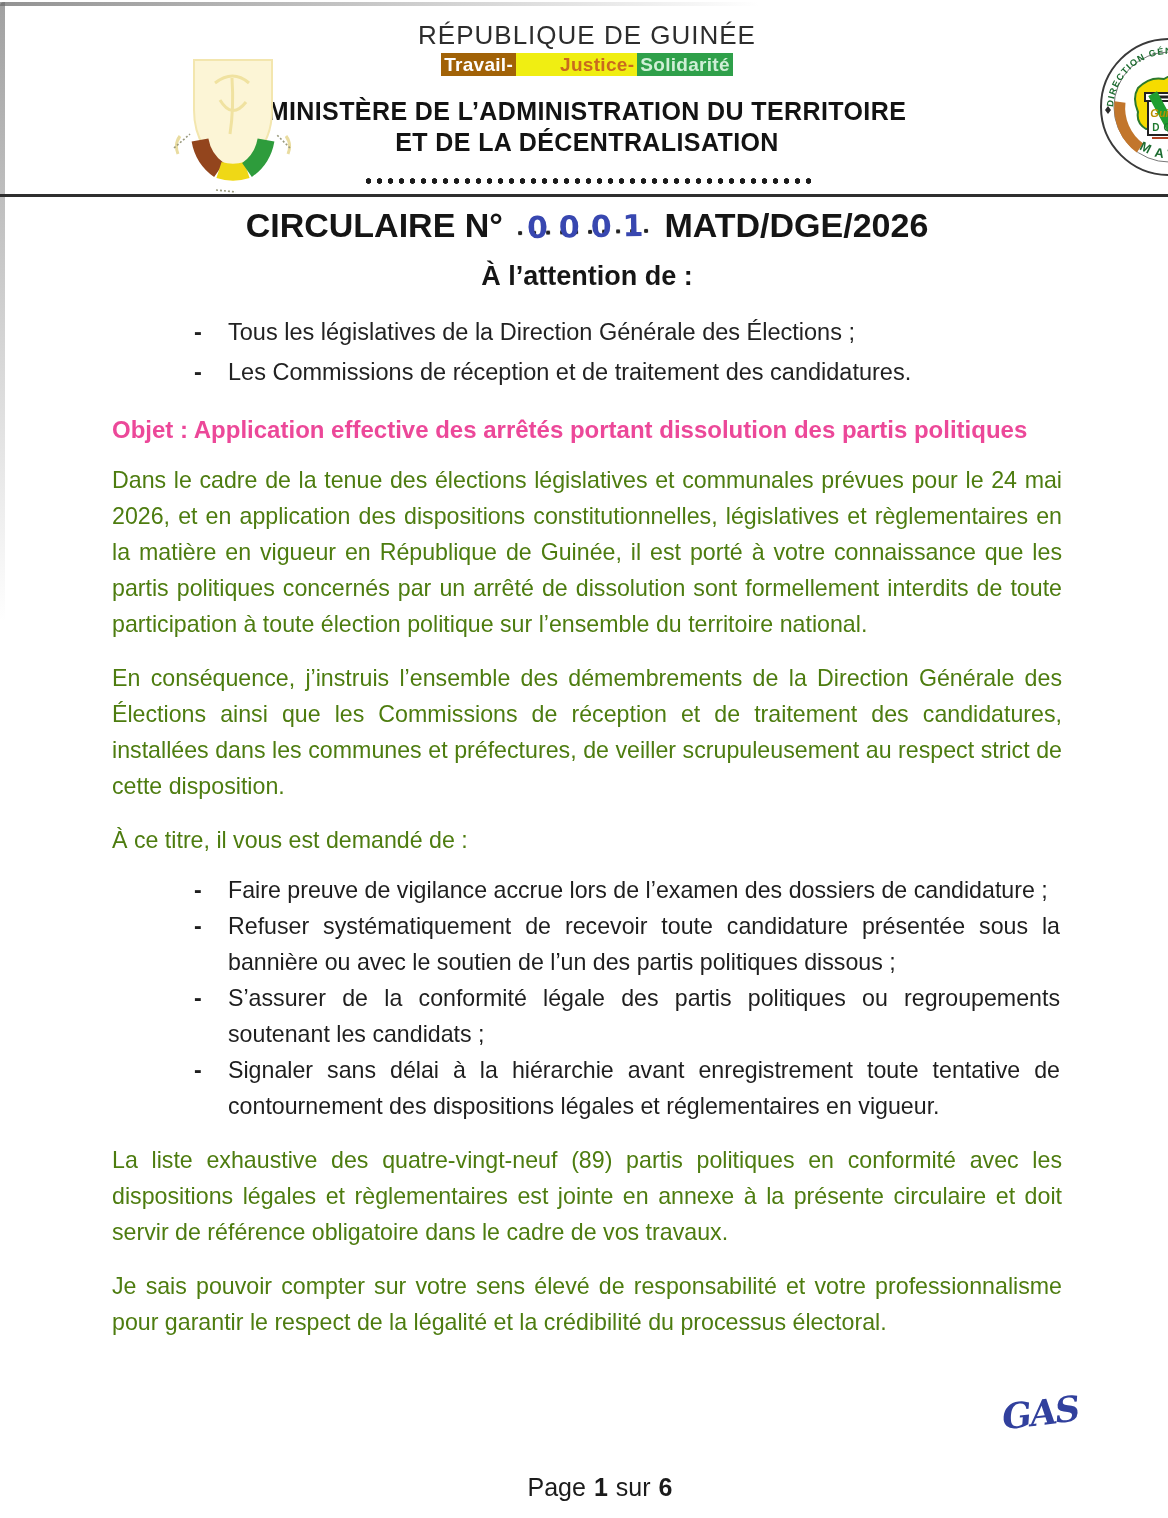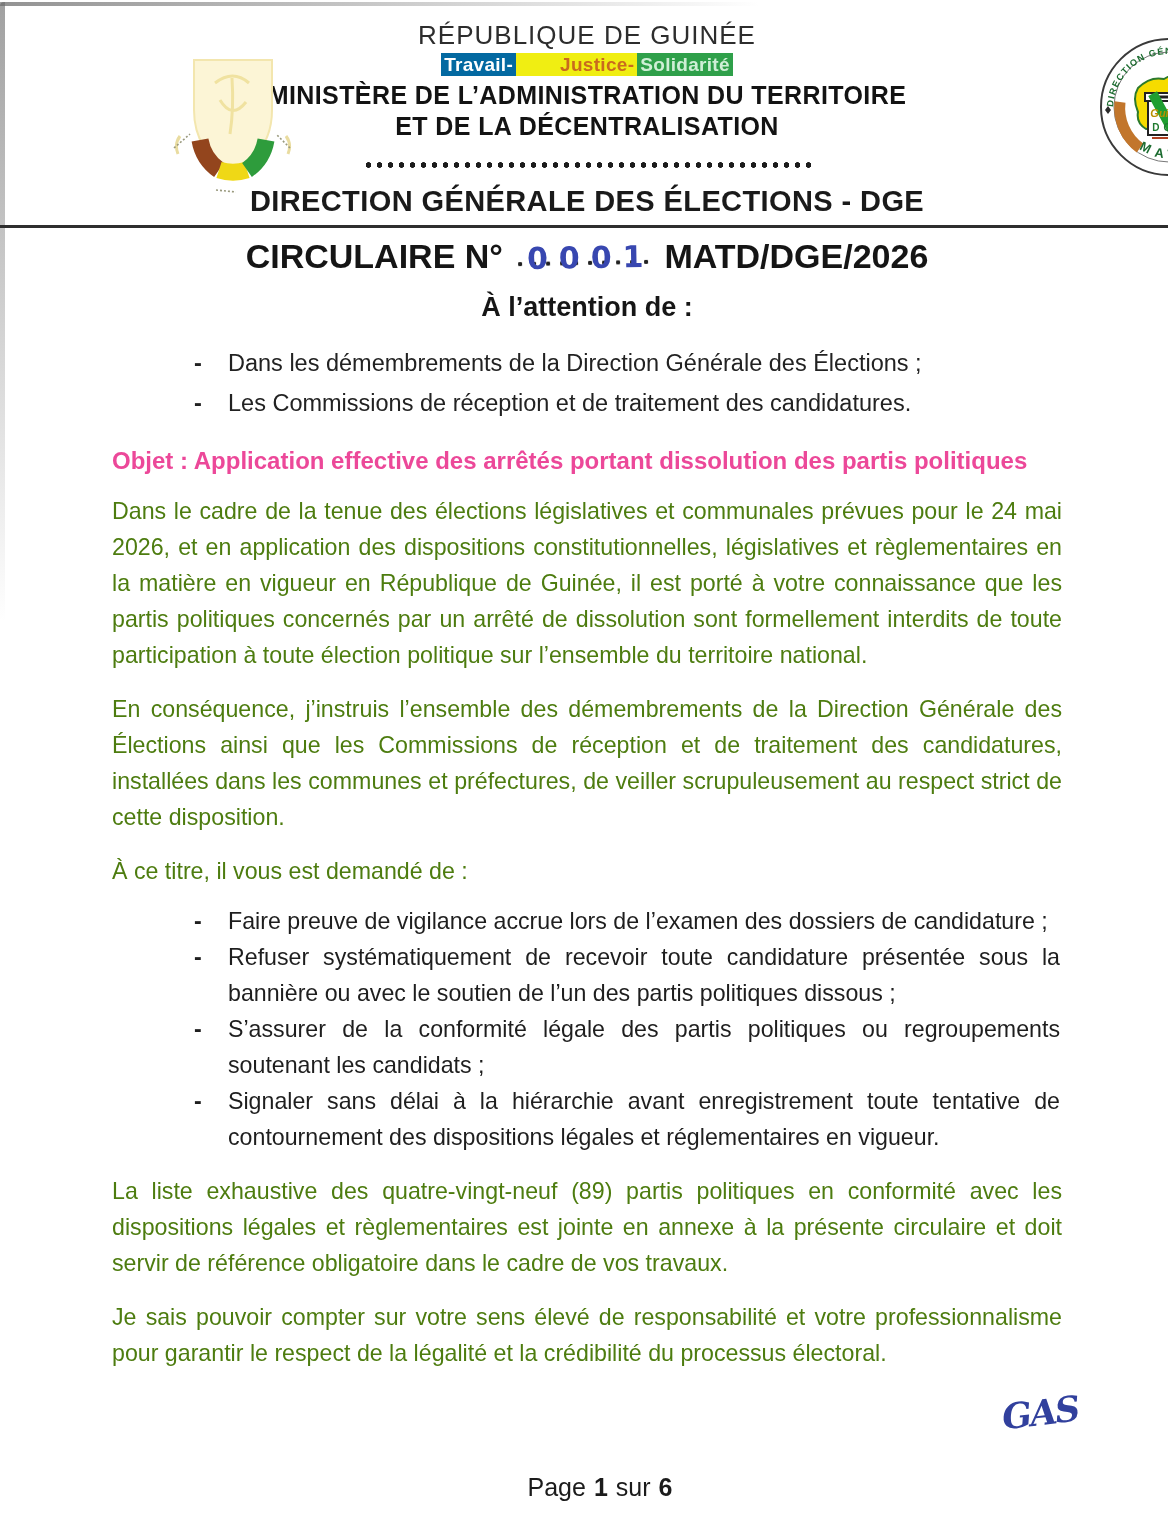--- a/index.html
+++ b/index.html
@@ -18,25 +18,25 @@
 
   .content { padding:0 106px 0 112px; }
 
   
   .hdr { position:relative; padding-top:20px; text-align:center; }
   .coat-logo { position:absolute; left:48px; top:48px; width:145px; height:152px; }
   .dge-logo  { position:absolute; left:986px; top:36px; width:142px; height:142px; }
   .republic { font-size:26px; letter-spacing:1px; color:#2d2d2d; }
   .motto { margin-top:3px; font-size:19px; font-weight:700; letter-spacing:.3px; }
   .motto span { padding:1px 3px; }
-  .motto .m0 { background:#0369a1; color:#ffffff; }
+  .motto .m0 { background:#a16207; color:#ffffff; }
   .motto .m1 { background:#F0EE12; color:#C96A1E;padding-left:44px; }
   .motto .m2 { background:#2FA04A; color:#CFEFD6; }
   .ministry { font-size:25px; font-weight:700; color:#131313; line-height:1.25; letter-spacing:.4px; margin-top:0; }
-  .ministry.first { margin-top:4px; }
+  .ministry.first { margin-top:20px; }
   .dots-line { margin:16px auto 0; width:448px; height:12px;
     background-image:radial-gradient(circle, #1c1c1c 2.6px, transparent 3px);
     background-size:11px 12px; background-position:left center; background-repeat:repeat-x; }
 
   
   .direction { margin-top:14px; text-align:center; font-size:29px; font-weight:700; letter-spacing:.4px; color:#1a1a1a; }
   .full-rule { position:relative; left:-112px; width:1168px; height:0;
     border:none; border-top:3px solid #2e2e2e; margin-top:7px; }
   .circulaire { margin-top:9px; display:flex; justify-content:center; align-items:baseline; gap:8px;
     font-size:34px; font-weight:700; color:#151515; }
@@ -122,33 +122,32 @@
 
       <div class="republic">RÉPUBLIQUE DE GUINÉE</div>
       <div class="motto">
         <span class="m0">Travail-</span><span class="m1">Justice-</span><span class="m2">Solidarité</span>
       </div>
       <div class="ministry first">MINISTÈRE DE L’ADMINISTRATION DU TERRITOIRE</div>
       <div class="ministry">ET DE LA DÉCENTRALISATION</div>
       <div class="dots-line"></div>
     </div>
 
-    <div class="direction">DIRECTION GÉNÉRALE DES ÉLECTIONS - DGE</div>
     <hr class="full-rule">
     <div class="circulaire">
       <span>CIRCULAIRE N°</span>
       <span class="hand-number">0001</span>
       <span>MATD/DGE/2026</span>
     </div>
     <div class="attention">À l’attention de :</div>
 
     <ul class="recipients">
       <li>
         <span class="dash-marker">-</span>
-        <span>Dans les démembrements de la Direction Générale des Élections ;</span>
+        <span>Tous les législatives de la Direction Générale des Élections ;</span>
       </li>
       <li>
         <span class="dash-marker">-</span>
         <span>Les Commissions de réception et de traitement des candidatures.</span>
       </li>
     </ul>
 
     <p class="objet"><span>Objet :</span> <span>Application effective des arrêtés portant dissolution des partis politiques</span></p>
 
     <p class="body">Dans le cadre de la tenue des élections législatives et communales prévues pour le 24 mai 2026, et en application des dispositions constitutionnelles, législatives et règlementaires en la matière en vigueur en République de Guinée, il est porté à votre connaissance que les partis politiques concernés par un arrêté de dissolution sont formellement interdits de toute participation à toute élection politique sur l’ensemble du territoire national.</p>

